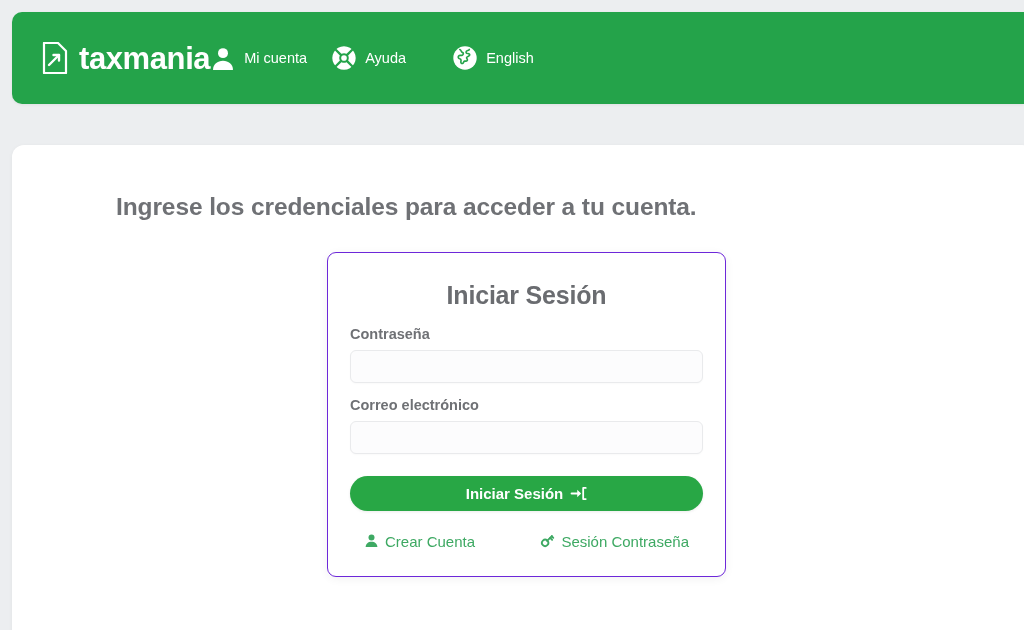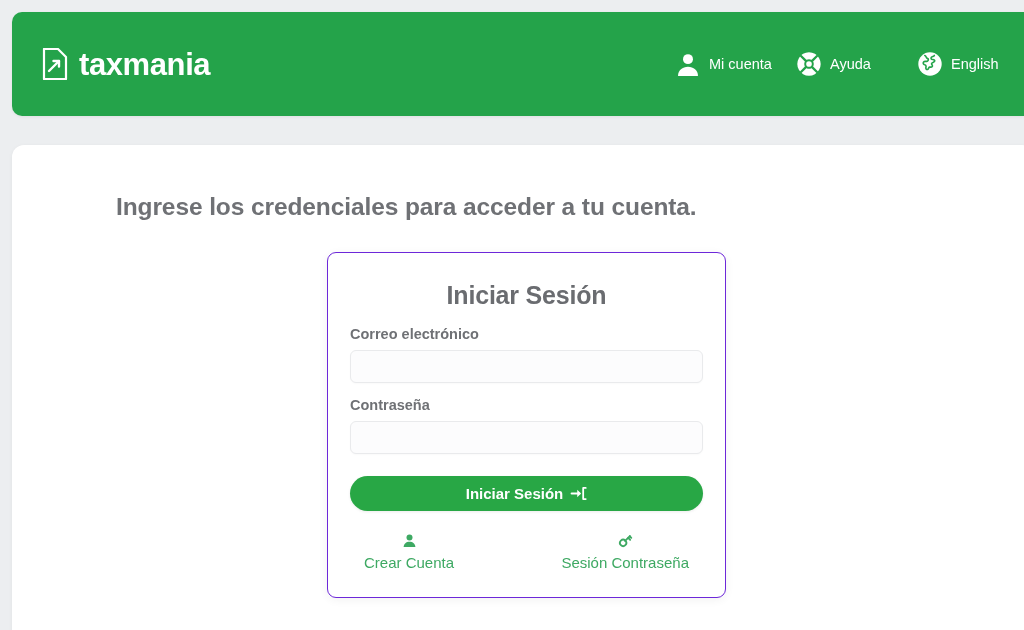--- a/index.html
+++ b/index.html
@@ -21,26 +21,25 @@
     width: 1024px;
     height: 630px;
   }
 
   
   .header {
     position: absolute;
     left: 12px;
     top: 12px;
     right: 0;
-    height: 104px;
+    height: 92px;
     background: #24a34a;
     border-radius: 10px 0 0 10px;
     display: flex;
     align-items: center;
-    justify-content: space-between;
     padding: 0 0 0 30px;
     box-shadow: 0 1px 3px rgba(0,0,0,0.06);
   }
 
   .brand {
     display: flex;
     align-items: center;
     gap: 11px;
   }
 
@@ -180,27 +179,25 @@
   .card-links {
     display: flex;
     justify-content: space-between;
     align-items: center;
     margin-top: 22px;
     padding: 0 14px;
   }
 
   .card-link {
     display: flex;
-    align-items: center;
     gap: 6px;
     color: #3ea963;
     font-size: 15px;
     text-decoration: none;
     cursor: pointer;
-    flex-direction: column;
   }
 
   .link-icon { width: 15px; height: 15px; display: block; flex: none; }
 </style>
 </head>
 <body>
 
 <div class="page">
 
   <div class="header">
@@ -246,27 +243,27 @@
 
   <div class="panel">
 
     <h1 class="panel-heading">Ingrese los credenciales para acceder a tu cuenta.</h1>
 
     <div class="login-card">
 
       <div class="card-title">Iniciar Sesión</div>
 
       <div class="field">
+        <label class="field-label">Contraseña</label>
+        <input class="field-input" type="password" placeholder="" style="">
+      </div>
+
+      <div class="field">
         <label class="field-label">Correo electrónico</label>
         <input class="field-input" type="text" placeholder="" style="">
-      </div>
-
-      <div class="field">
-        <label class="field-label">Contraseña</label>
-        <input class="field-input" type="password" placeholder="" style="">
       </div>
 
       <button class="submit-btn">
         <span>Iniciar Sesión</span>
         <svg class="submit-icon" viewBox="0 0 20 20">
           <path d="M2 10 H11" stroke="#ffffff" stroke-width="2.6" stroke-linecap="round"></path>
           <path d="M8.5 5.5 L13 10 L8.5 14.5 Z" fill="#ffffff"></path>
           <path d="M15.5 3.5 V16.5 M15.5 3.5 H18.5 M15.5 16.5 H18.5" fill="none" stroke="#ffffff" stroke-width="2.1" stroke-linecap="round"></path>
         </svg>
       </button>

